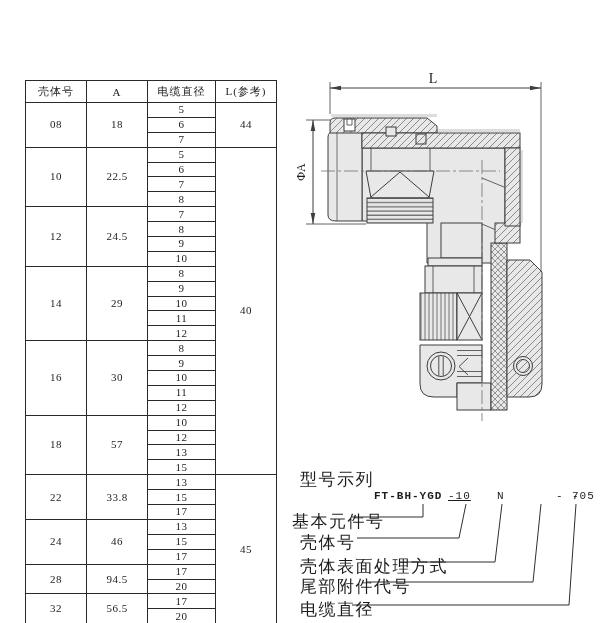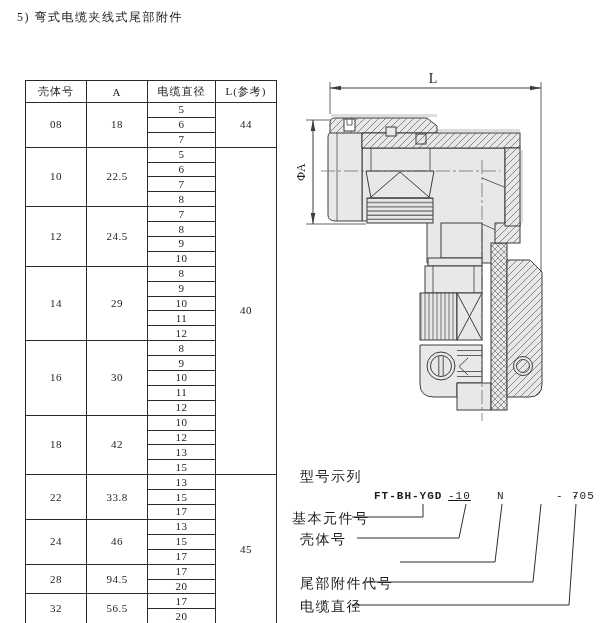--- a/index.html
+++ b/index.html
@@ -12,42 +12,41 @@
         font-size:11px;border:1.5px solid #2a2a2a;}
   .spec th{font-weight:normal;height:21px;border:1px solid #2a2a2a;letter-spacing:1px;padding:0;}
   .spec td{height:13.9px;border:1px solid #2a2a2a;text-align:center;vertical-align:middle;
            padding:0;line-height:1;letter-spacing:0.5px;}
 
   
   .drawing{position:absolute;left:290px;top:55px;}
   .leaders{position:absolute;left:290px;top:455px;}
 
   
-  .dz{position:absolute;font-size:14px;letter-spacing:1.5px;white-space:nowrap;font-family:Liberation Serif, serif;}
+  .dz{position:absolute;font-size:17px;letter-spacing:1.5px;white-space:nowrap;font-family:Liberation Serif, serif;}
   .dz-title{left:300px;top:468px;}
   .code{position:absolute;top:490px;font-family:"Liberation Mono",monospace;font-size:11px;
         letter-spacing:1px;white-space:nowrap;}
   .c0{left:374px;font-weight:bold;}
   .c1{left:448px;text-decoration:underline;}
   .c2{left:497px;}
   .c3{left:536px;margin-left:36px;}
   .c4{left:556px;}
   .c5{left:572px;}
   .lbl0{left:292px;top:510px;}
   .lbl1{left:300px;top:531px;}
   .lbl2{left:300px;top:555px;}
   .lbl3{left:300px;top:575px;}
   .lbl4{left:300px;top:598px;}
 </style>
 </head>
 <body>
 
 <div class="page">
 
-  <div class="title">5) 弯式电缆夹线式尾部附件</div>
 
   <table class="spec">
     <colgroup>
       <col style="width:61px">
         <col style="width:61px">
         <col style="width:68px">
         <col style="width:61px">
     </colgroup>
     <thead>
         <tr>
@@ -128,21 +127,21 @@
           <td>10</td>
         </tr>
         <tr>
           <td>11</td>
         </tr>
         <tr>
           <td>12</td>
         </tr>
         <tr>
           <td rowspan="4">18</td>
-          <td rowspan="4">42</td>
+          <td rowspan="4">57</td>
           <td>10</td>
         </tr>
         <tr>
           <td>12</td>
         </tr>
         <tr>
           <td>13</td>
         </tr>
         <tr>
           <td>15</td>
@@ -309,16 +308,17 @@
 
   <div class="dz dz-title">型号示列</div>
   <span class="code c0">FT-BH-YGD</span>
   <span class="code c1">-10</span>
   <span class="code c2">N</span>
   <span class="code c3">-05</span>
   <span class="code c4">-</span>
   <span class="code c5">7</span>
   <div class="dz lbl0">基本元件号</div>
   <div class="dz lbl1">壳体号</div>
+  <div class="dz lbl2">壳体表面处理方式</div>
   <div class="dz lbl3">尾部附件代号</div>
   <div class="dz lbl4">电缆直径</div>
 
 </div>
 
 </body></html>

